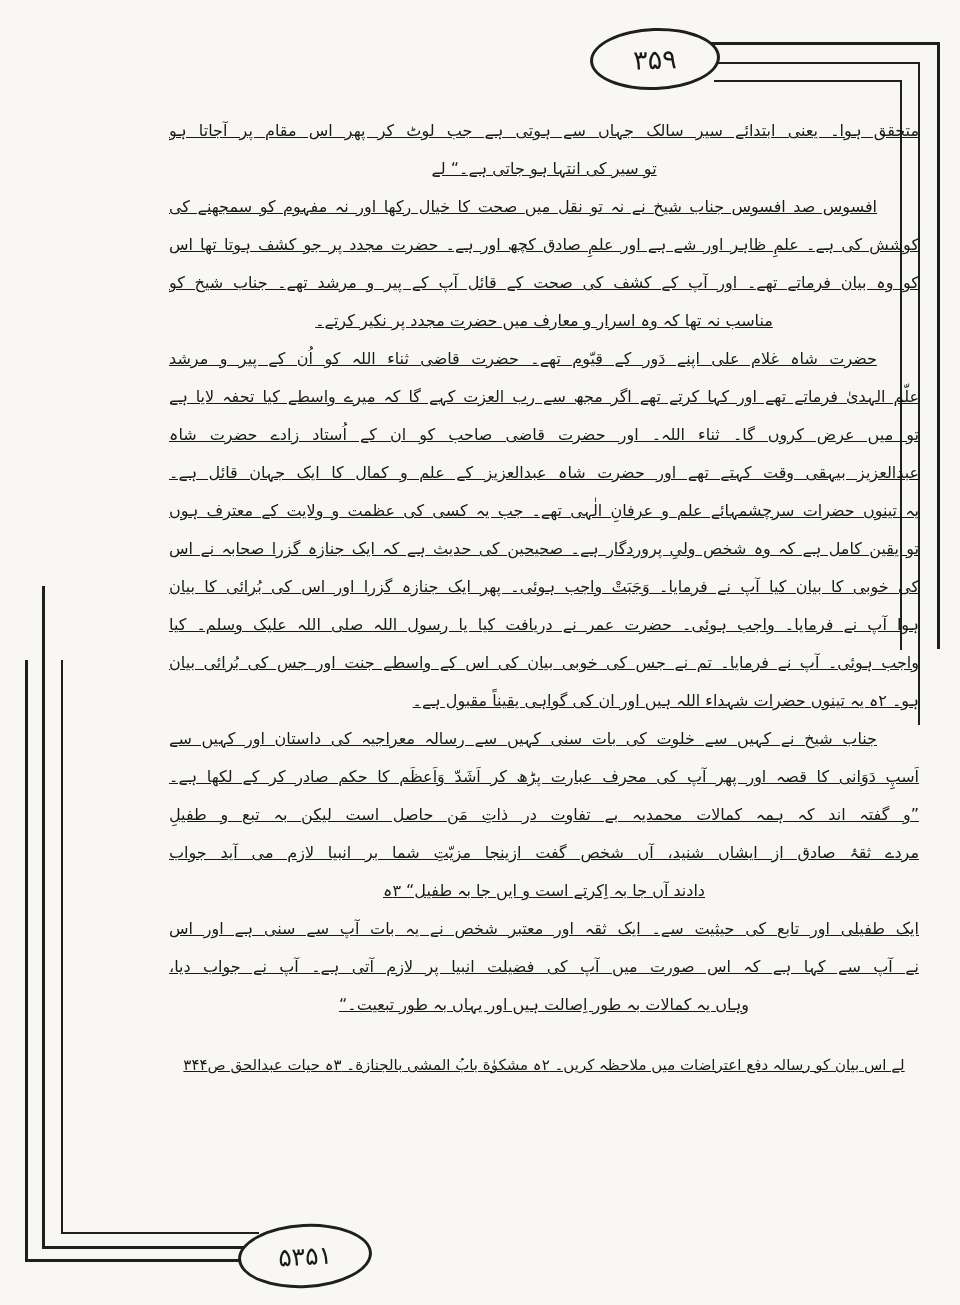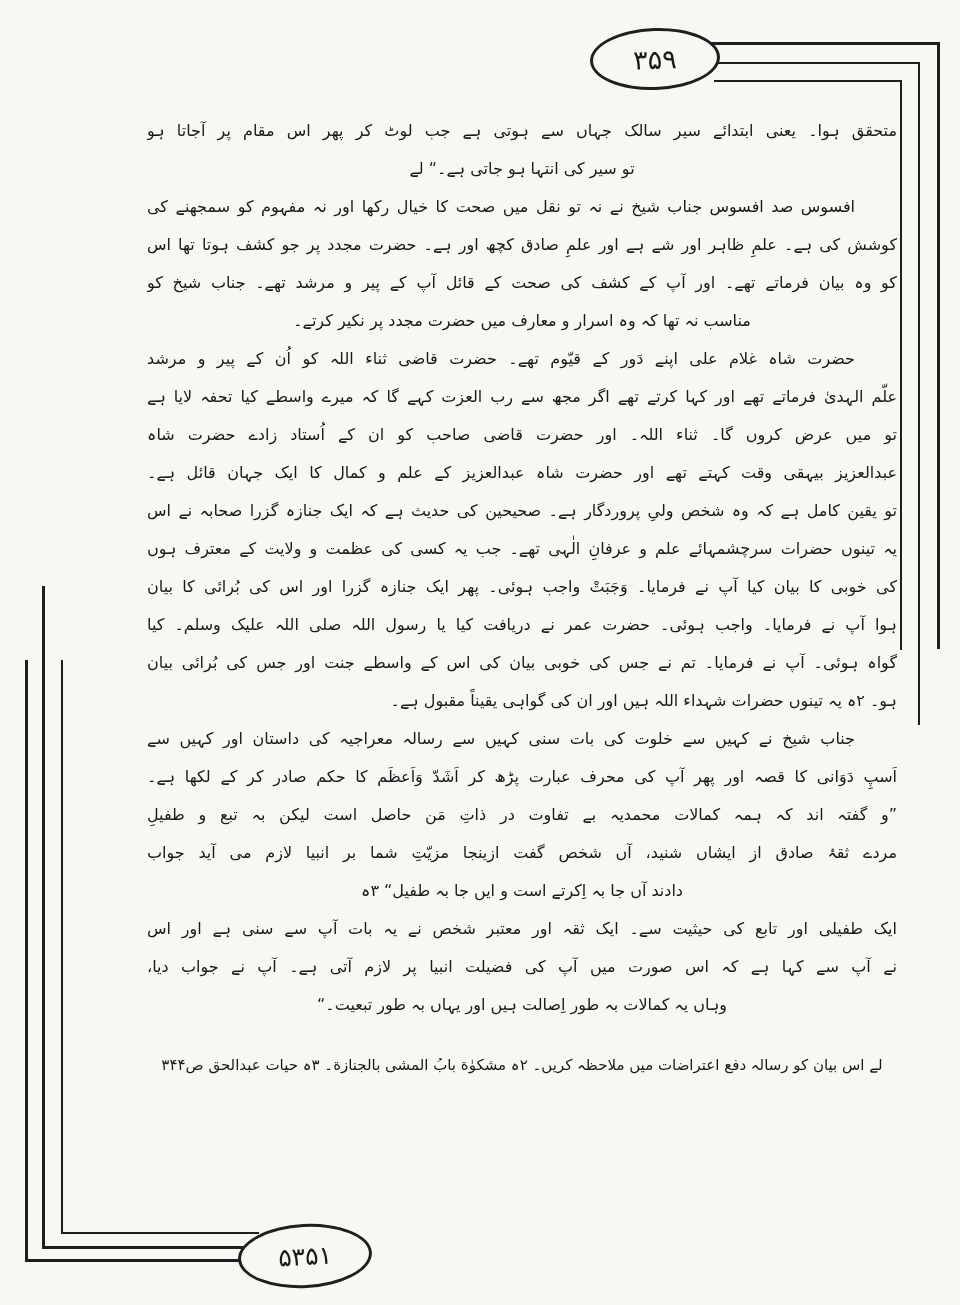--- a/index.html
+++ b/index.html
@@ -57,24 +57,25 @@
   .oval-bottom {
     left: 238px; top: 1224px;
     width: 128px; height: 58px;
     font-size: 25px;
     transform: rotate(-3deg);
   }
   
   .text-block {
     position: absolute;
     top: 112px;
-    right: 63px;
+    right: 41px;
     width: 750px;
     direction: rtl;
     unicode-bidi: embed;
+    text-decoration: underline;
   }
   .line {
     font-size: 16px;
     line-height: 38px;
     height: 38px;
     overflow: hidden;
     white-space: nowrap;
     text-align: right;
   }
   .line.justify {
@@ -131,25 +132,25 @@
       <div class="line justify">متحقق ہوا۔ یعنی ابتدائے سیر سالک جہاں سے ہوتی ہے جب لوٹ کر پھر اس مقام پر آجاتا ہو</div>
       <div class="line center">تو سیر کی انتہا ہو جاتی ہے۔“ لے</div>
       <div class="line justify indent">افسوس صد افسوس جناب شیخ نے نہ تو نقل میں صحت کا خیال رکھا اور نہ مفہوم کو سمجھنے کی</div>
       <div class="line justify">کوشش کی ہے۔ علمِ ظاہر اور شے ہے اور علمِ صادق کچھ اور ہے۔ حضرت مجدد پر جو کشف ہوتا تھا اس</div>
       <div class="line justify">کو وہ بیان فرماتے تھے۔ اور آپ کے کشف کی صحت کے قائل آپ کے پیر و مرشد تھے۔ جناب شیخ کو</div>
       <div class="line center">مناسب نہ تھا کہ وہ اسرار و معارف میں حضرت مجدد پر نکیر کرتے۔</div>
       <div class="line justify indent">حضرت شاہ غلام علی اپنے دَور کے قیّوم تھے۔ حضرت قاضی ثناء اللہ کو اُن کے پیر و مرشد</div>
       <div class="line justify">علّم الہدیٰ فرماتے تھے اور کہا کرتے تھے اگر مجھ سے رب العزت کہے گا کہ میرے واسطے کیا تحفہ لایا ہے</div>
       <div class="line justify">تو میں عرض کروں گا۔ ثناء اللہ۔ اور حضرت قاضی صاحب کو ان کے اُستاد زادے حضرت شاہ</div>
       <div class="line justify">عبدالعزیز بیہقی وقت کہتے تھے اور حضرت شاہ عبدالعزیز کے علم و کمال کا ایک جہان قائل ہے۔</div>
+      <div class="line justify">یہ تینوں حضرات سرچشمہائے علم و عرفانِ الٰہی تھے۔ جب یہ کسی کی عظمت و ولایت کے معترف ہوں</div>
       <div class="line justify">تو یقین کامل ہے کہ وہ شخص ولیِ پروردگار ہے۔ صحیحین کی حدیث ہے کہ ایک جنازہ گزرا صحابہ نے اس</div>
-      <div class="line justify">یہ تینوں حضرات سرچشمہائے علم و عرفانِ الٰہی تھے۔ جب یہ کسی کی عظمت و ولایت کے معترف ہوں</div>
       <div class="line justify">کی خوبی کا بیان کیا آپ نے فرمایا۔ وَجَبَتْ واجب ہوئی۔ پھر ایک جنازہ گزرا اور اس کی بُرائی کا بیان</div>
       <div class="line justify">ہوا آپ نے فرمایا۔ واجب ہوئی۔ حضرت عمر نے دریافت کیا یا رسول اللہ صلی اللہ علیک وسلم۔ کیا</div>
-      <div class="line justify">گواہ ہوئی۔ آپ نے فرمایا۔ تم نے جس کی خوبی بیان کی اس کے واسطے جنت اور جس کی بُرائی بیان</div>
+      <div class="line justify">واجب ہوئی۔ آپ نے فرمایا۔ تم نے جس کی خوبی بیان کی اس کے واسطے جنت اور جس کی بُرائی بیان</div>
       <div class="line right">ہو۔ ۲ہ یہ تینوں حضرات شہداء اللہ ہیں اور ان کی گواہی یقیناً مقبول ہے۔</div>
       <div class="line justify indent">جناب شیخ نے کہیں سے خلوت کی بات سنی کہیں سے رسالہ معراجیہ کی داستان اور کہیں سے</div>
       <div class="line justify">اَسپِ دَوَانی کا قصہ اور پھر آپ کی محرف عبارت پڑھ کر اَشَدّ وَاَعظَم کا حکم صادر کر کے لکھا ہے۔</div>
       <div class="line justify">”و گفتہ اند کہ ہمہ کمالات محمدیہ بے تفاوت در ذاتِ مَن حاصل است لیکن بہ تبع و طفیلِ</div>
       <div class="line justify">مردے ثقۂ صادق از ایشاں شنید، آں شخص گفت ازینجا مزیّتِ شما بر انبیا لازم می آید جواب</div>
       <div class="line center">دادند آں جا بہ اِکرتے است و ایں جا بہ طفیل“ ۳ہ</div>
       <div class="line justify">ایک طفیلی اور تابع کی حیثیت سے۔ ایک ثقہ اور معتبر شخص نے یہ بات آپ سے سنی ہے اور اس</div>
       <div class="line justify">نے آپ سے کہا ہے کہ اس صورت میں آپ کی فضیلت انبیا پر لازم آتی ہے۔ آپ نے جواب دیا،</div>
       <div class="line center">وہاں یہ کمالات بہ طور اِصالت ہیں اور یہاں بہ طور تبعیت۔“</div>
       <div class="line footnote">لے اس بیان کو رسالہ دفع اعتراضات میں ملاحظہ کریں۔ ۲ہ مشکوٰة بابُ المشی بالجنازة۔ ۳ہ حیات عبدالحق ص۳۴۴</div>

